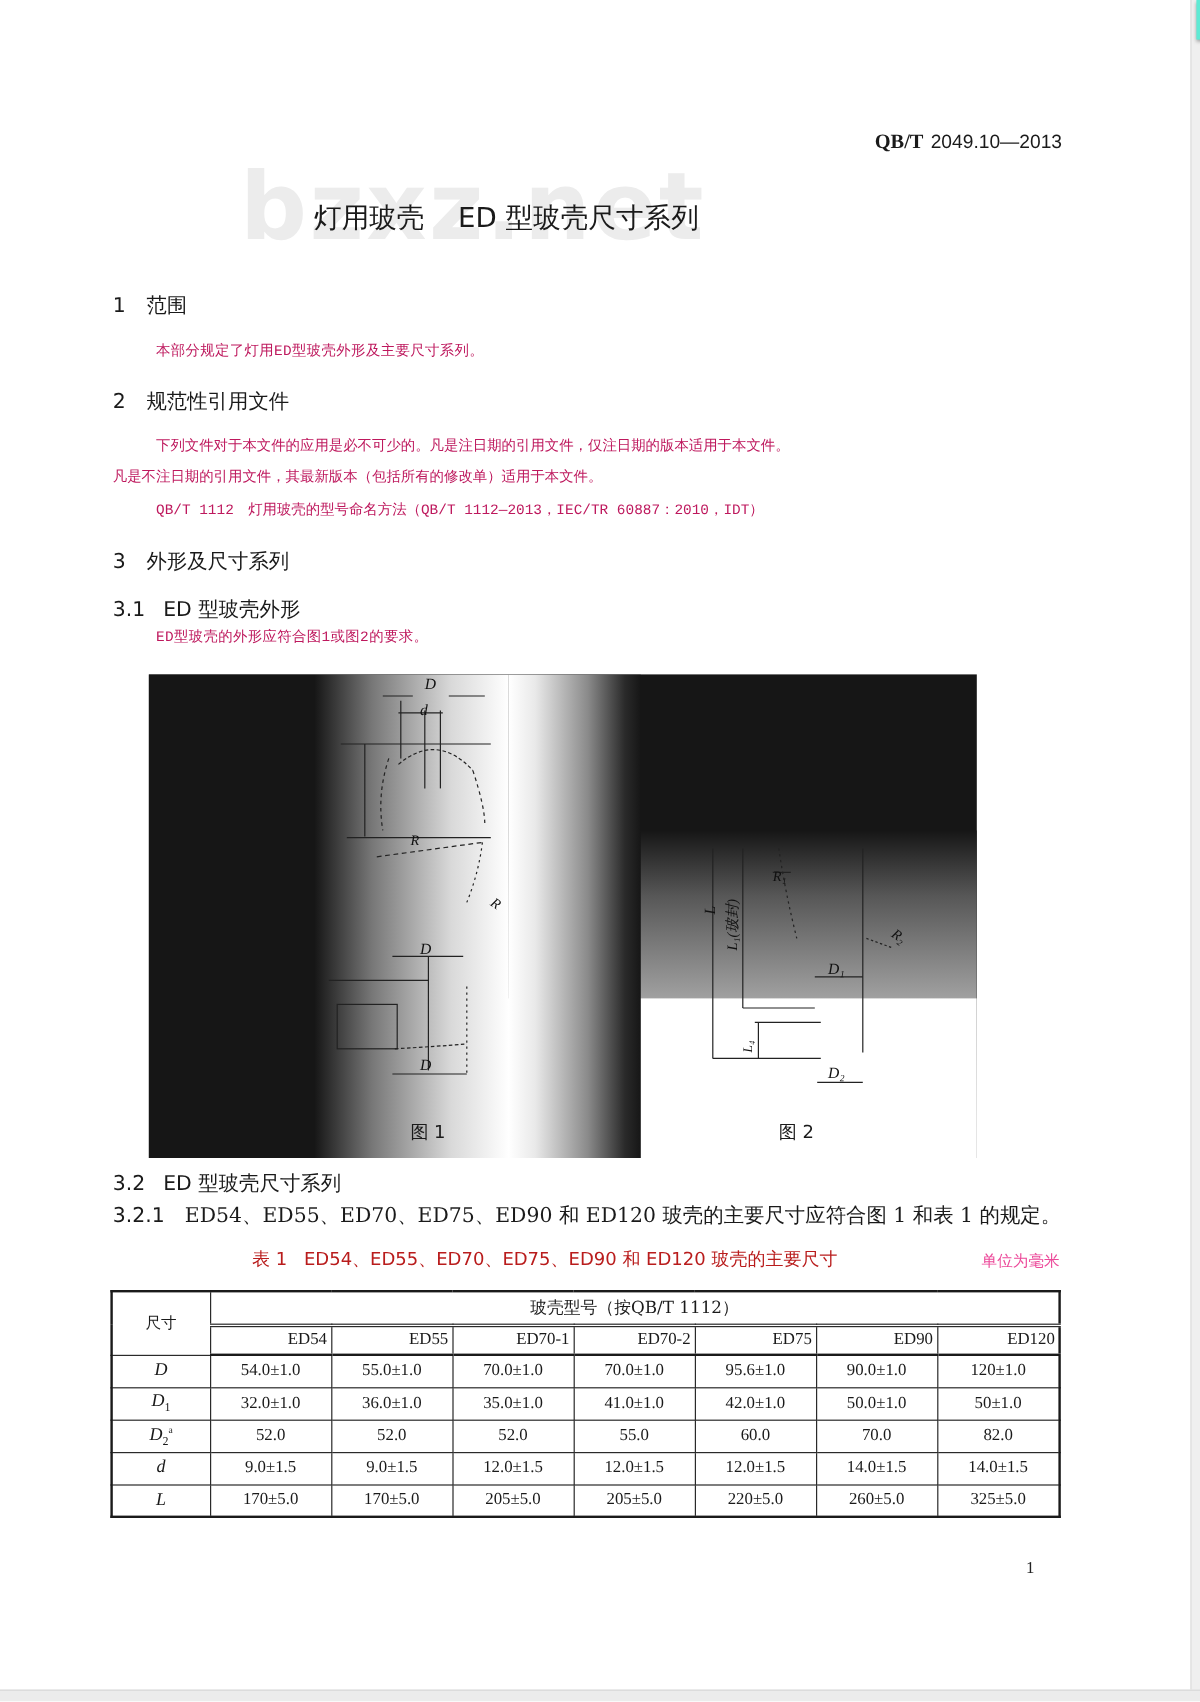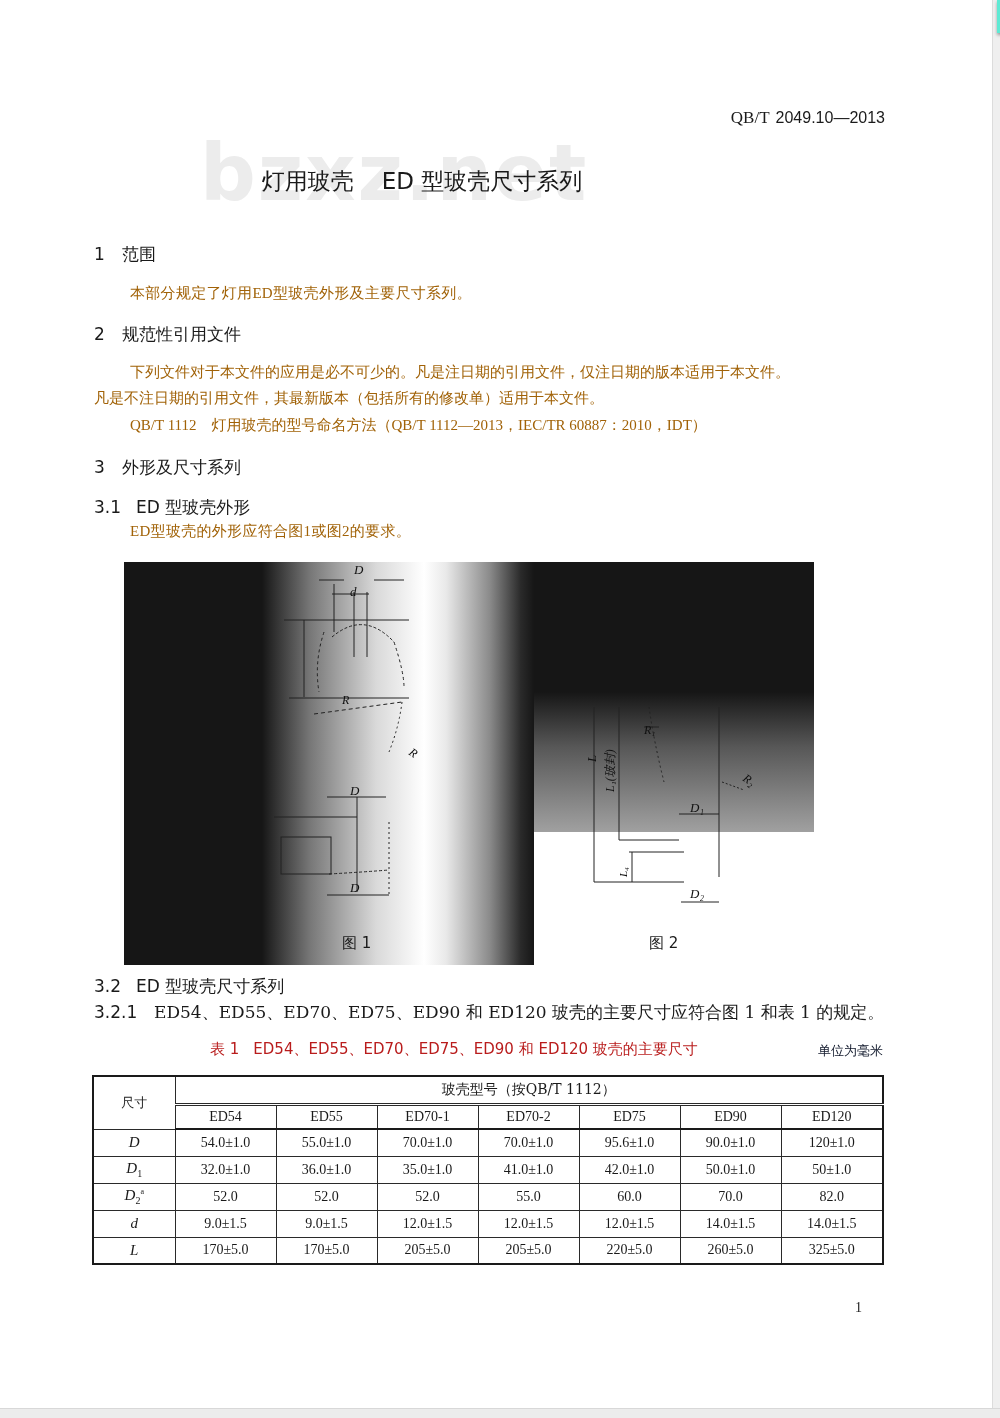--- a/index.html
+++ b/index.html
@@ -5,49 +5,49 @@
   * { box-sizing: border-box; margin: 0; padding: 0; }
   html, body { width: 1000px; height: 1418px; background: #ffffff; overflow: hidden; }
   body { position: relative; font-family: "DejaVu Serif", "Liberation Serif", serif; color: #1a1a1a; }
 
   .viewer-frame-right { position: absolute; right: 0; top: 0; width: 8px; height: 1408px; background: #efefef; border-left: 1px solid #dcdcdc; }
   .viewer-frame-bottom { position: absolute; left: 0; bottom: 0; width: 1000px; height: 10px; background: #ececec; border-top: 1px solid #d8d8d8; }
   .corner-widget { position: absolute; top: 0; left: 997px; width: 24px; height: 33px; background: #5eead4; box-shadow: 0 2px 3px rgba(0,0,0,0.35); overflow: hidden; }
   .corner-widget span { position: absolute; left: 18px; top: -2px; font-family: "DejaVu Sans", sans-serif; font-size: 9px; color: #3e78c8; }
 
   .std-number { position: absolute; right: 115px; top: 108px; font-size: 16px; color: #1a1a1a; white-space: nowrap; }
-  .std-number .code { font-family: "Liberation Serif", serif; font-weight: normal; font-size: 17px; }
+  .std-number .code { font-family: "Liberation Serif", serif; font-weight: bold; font-size: 17px; }
   .std-number .num { font-family: "Liberation Sans", sans-serif; font-size: 16px; margin-left: 6px; }
 
   .watermark { position: absolute; left: 200px; top: 128px; font-family: "DejaVu Sans", sans-serif; font-weight: bold; font-size: 78px; color: #ececec; letter-spacing: 2px; z-index: 0; }
   .doc-title { position: absolute; left: 0; width: 844px; top: 166px; text-align: center; font-family: "DejaVu Sans", sans-serif; font-size: 23px; color: #1a1a1a; z-index: 1; padding-left: 0px; }
   .doc-title .sp { display: inline-block; width: 28px; }
 
   .h { position: absolute; left: 94px; font-family: "DejaVu Sans", sans-serif; font-size: 17px; color: #1a1a1a; white-space: nowrap; }
   .h .n { display: inline-block; min-width: 28px; }
   .h .n.wide { min-width: 42px; }
-  .p { position: absolute; font-family: Liberation Serif, serif; font-size: 15px; color: #a16207; white-space: nowrap; letter-spacing: 0.3px; }
+  .p { position: absolute; font-family: Liberation Mono, monospace; font-size: 12px; color: #be185d; white-space: nowrap; letter-spacing: 0.3px; }
 
   .figure-area { position: absolute; left: 124px; top: 562px; width: 690px; height: 403px; overflow: hidden; background: #161616; }
   .fig1-grad { position: absolute; left: 0; top: 0; width: 300px; height: 403px; background: linear-gradient(to right, #161616 0%, #161616 46%, #777 62%, #d9d9d9 84%, #ffffff 100%); }
   .mid-grad { position: absolute; left: 300px; top: 0; width: 110px; height: 403px; background: linear-gradient(to right, #ffffff 0%, #e9e9e9 20%, #8a8a8a 60%, #2a2a2a 88%, #161616 100%); }
   .fig2-grad { position: absolute; left: 290px; top: 130px; width: 400px; height: 273px; background: linear-gradient(to bottom, #161616 0%, #575757 20%, #a9a9a9 55%, #f4f4f4 88%, #ffffff 100%); }
   .fig2-lower { position: absolute; left: 290px; top: 270px; width: 400px; height: 133px; background: #ffffff; }
   .fig-svg { position: absolute; left: 0; top: 0; }
   .fig-caption { position: absolute; font-family: "DejaVu Sans", sans-serif; font-size: 15px; color: #1a1a1a; text-align: center; }
 
   .tbl-caption { position: absolute; left: 210px; top: 1040px; font-family: "DejaVu Sans", sans-serif; font-size: 15px; color: #b91c1c; white-space: nowrap; }
   .tbl-caption .sp { display: inline-block; width: 14px; }
-  .unit-label { position: absolute; right: 117px; top: 1042px; font-family: "DejaVu Serif", serif; font-size: 13px; color: #0f172a; }
+  .unit-label { position: absolute; right: 117px; top: 1042px; font-family: "DejaVu Serif", serif; font-size: 13px; color: #ec4899; }
 
   table.dims { position: absolute; left: 92px; top: 1075px; width: 792px; border-collapse: collapse; border: 2px solid #1a1a1a; font-family: "Liberation Serif", serif; font-size: 14px; color: #1a1a1a; }
   table.dims td, table.dims th { border: 1px solid #2a2a2a; text-align: center; font-weight: normal; height: 27px; padding: 3px; }
   table.dims th.corner { width: 82px; font-family: "DejaVu Serif", serif; font-size: 13px; }
   table.dims th.group { height: 28px; font-family: "DejaVu Serif", serif; font-size: 14px; border-bottom: 3px double #2a2a2a; }
-  table.dims th.model { height: 25px; border-bottom: 2px solid #1a1a1a; }
+  table.dims th.model { height: 25px; border-bottom: 2px solid #1a1a1a; text-align: right; }
   table.dims td.rowh { font-style: italic; font-family: "Liberation Serif", serif; font-size: 15px; }
   table.dims td.rowh sub { font-size: 10px; font-style: normal; }
   table.dims td.rowh sup { font-size: 8px; font-style: normal; }
 
   .page-number { position: absolute; left: 855px; top: 1300px; font-family: "Liberation Serif", serif; font-size: 14px; color: #222; }
 </style>
 </head>
 <body>
 
 <div class="viewer-frame-right"></div>

